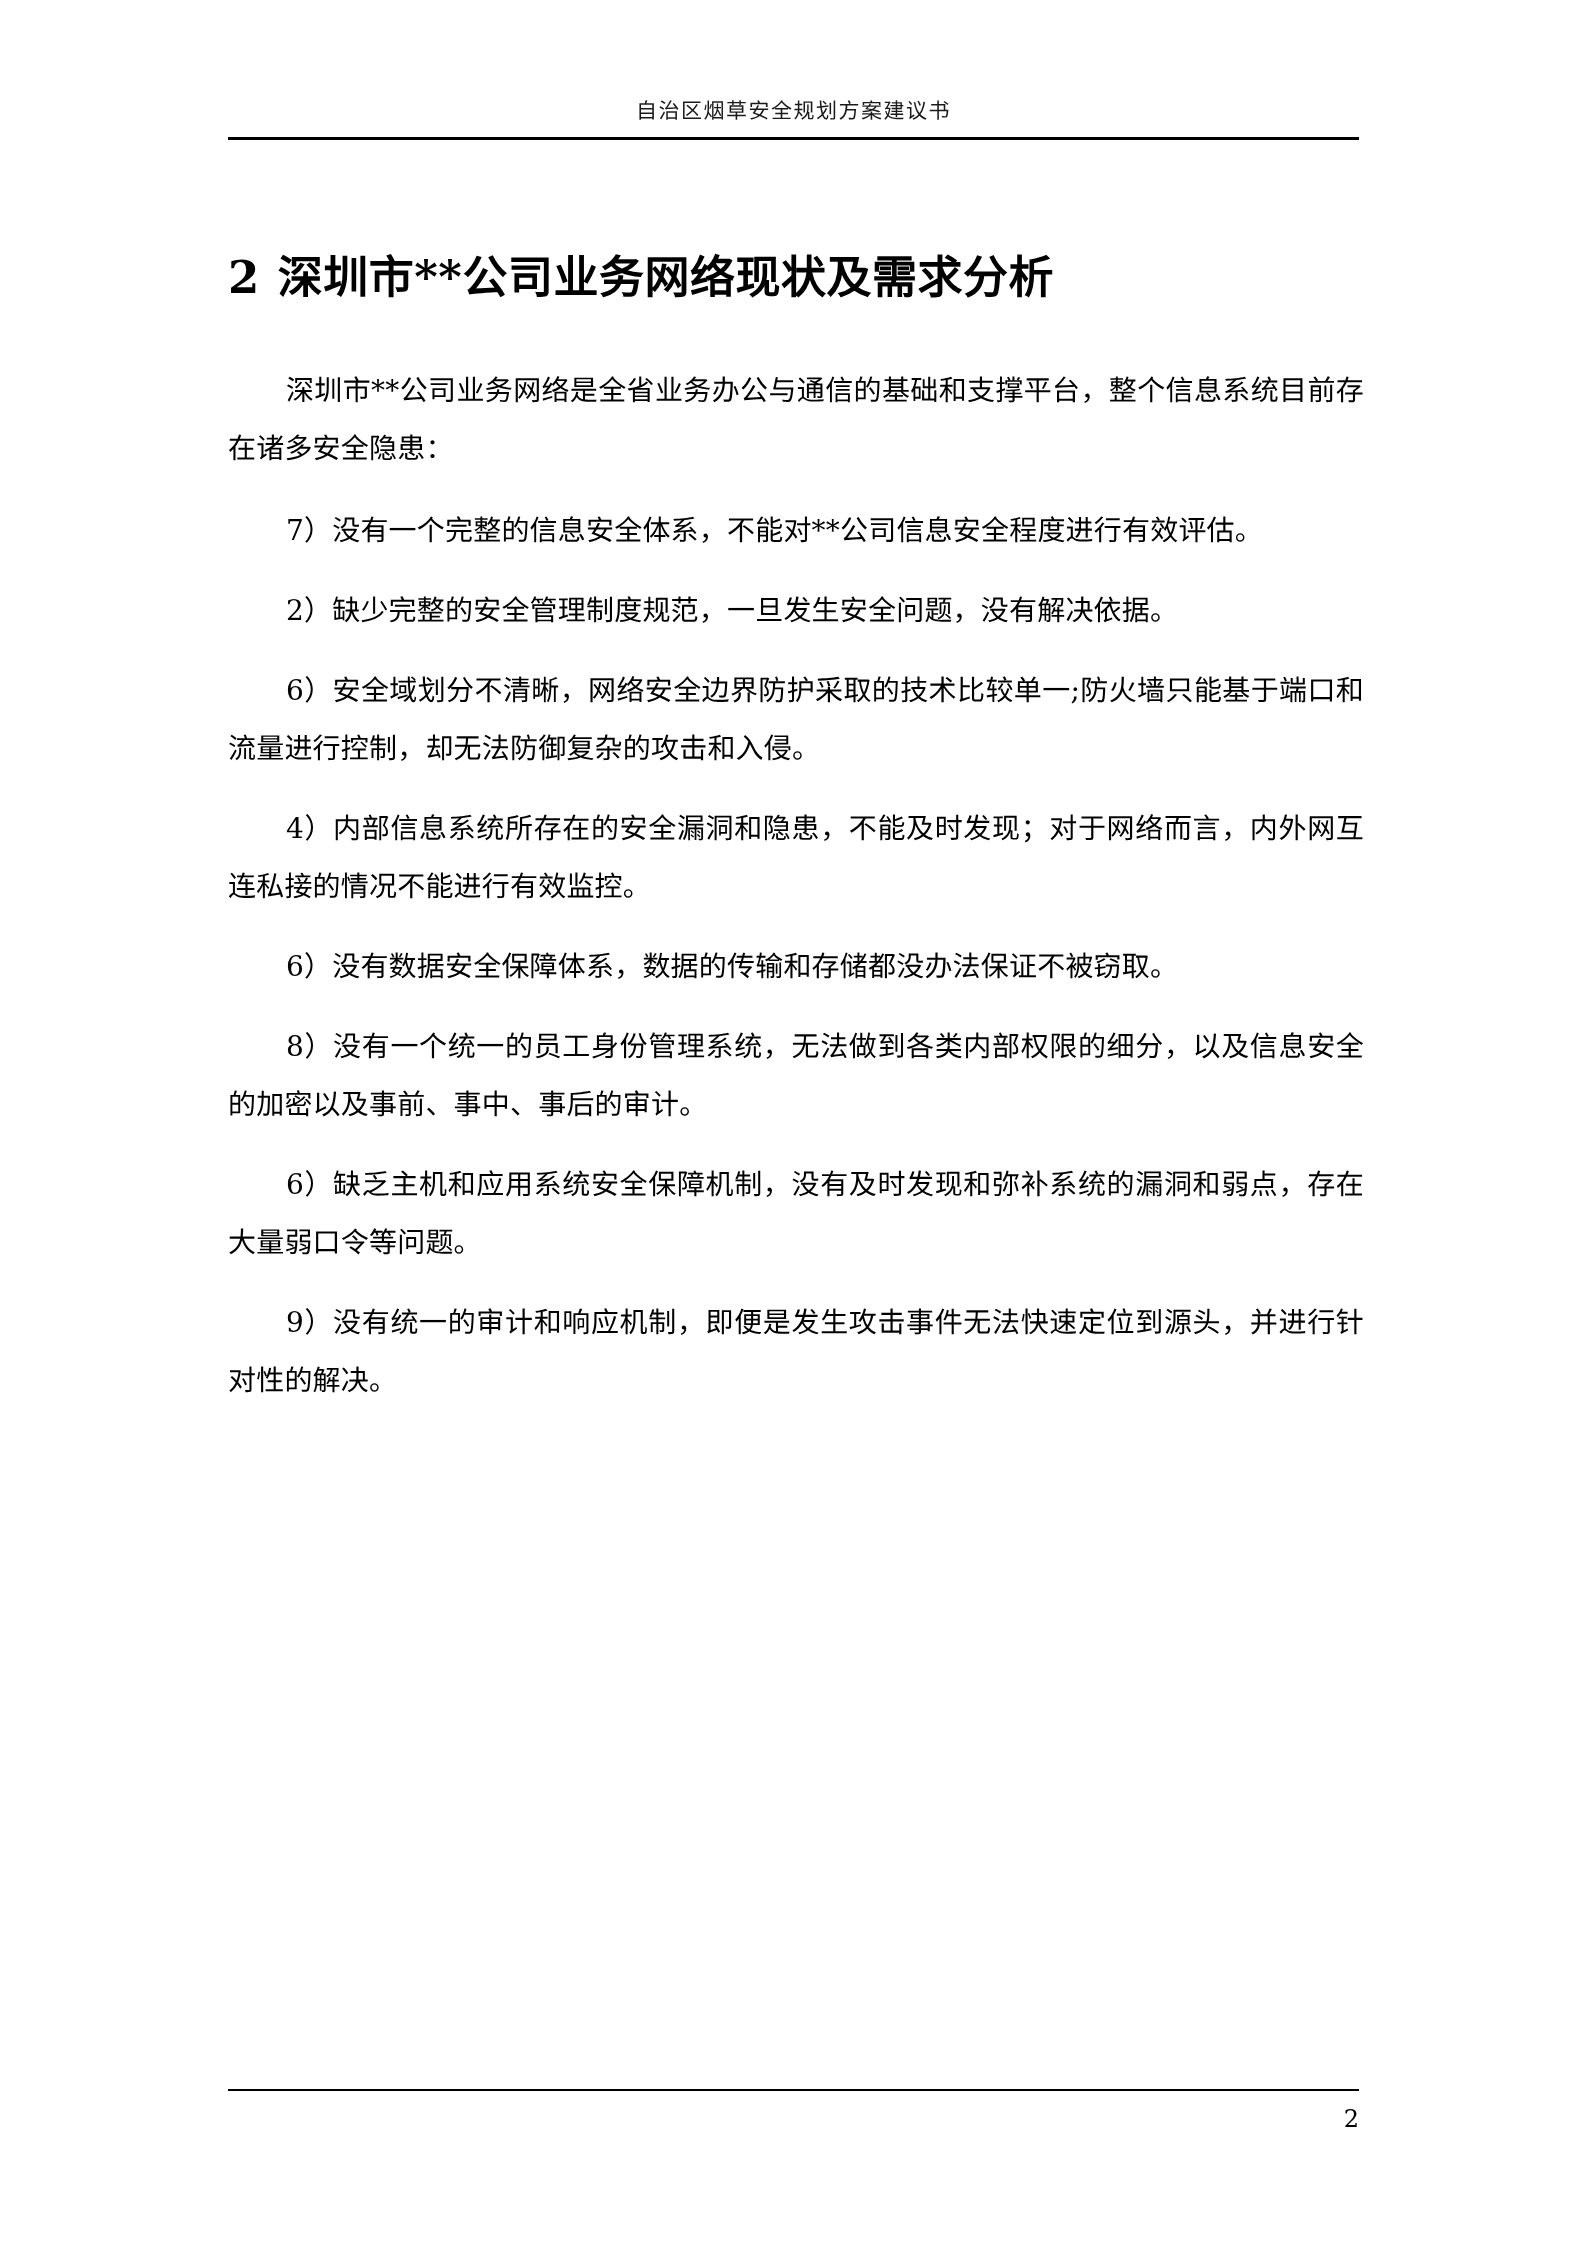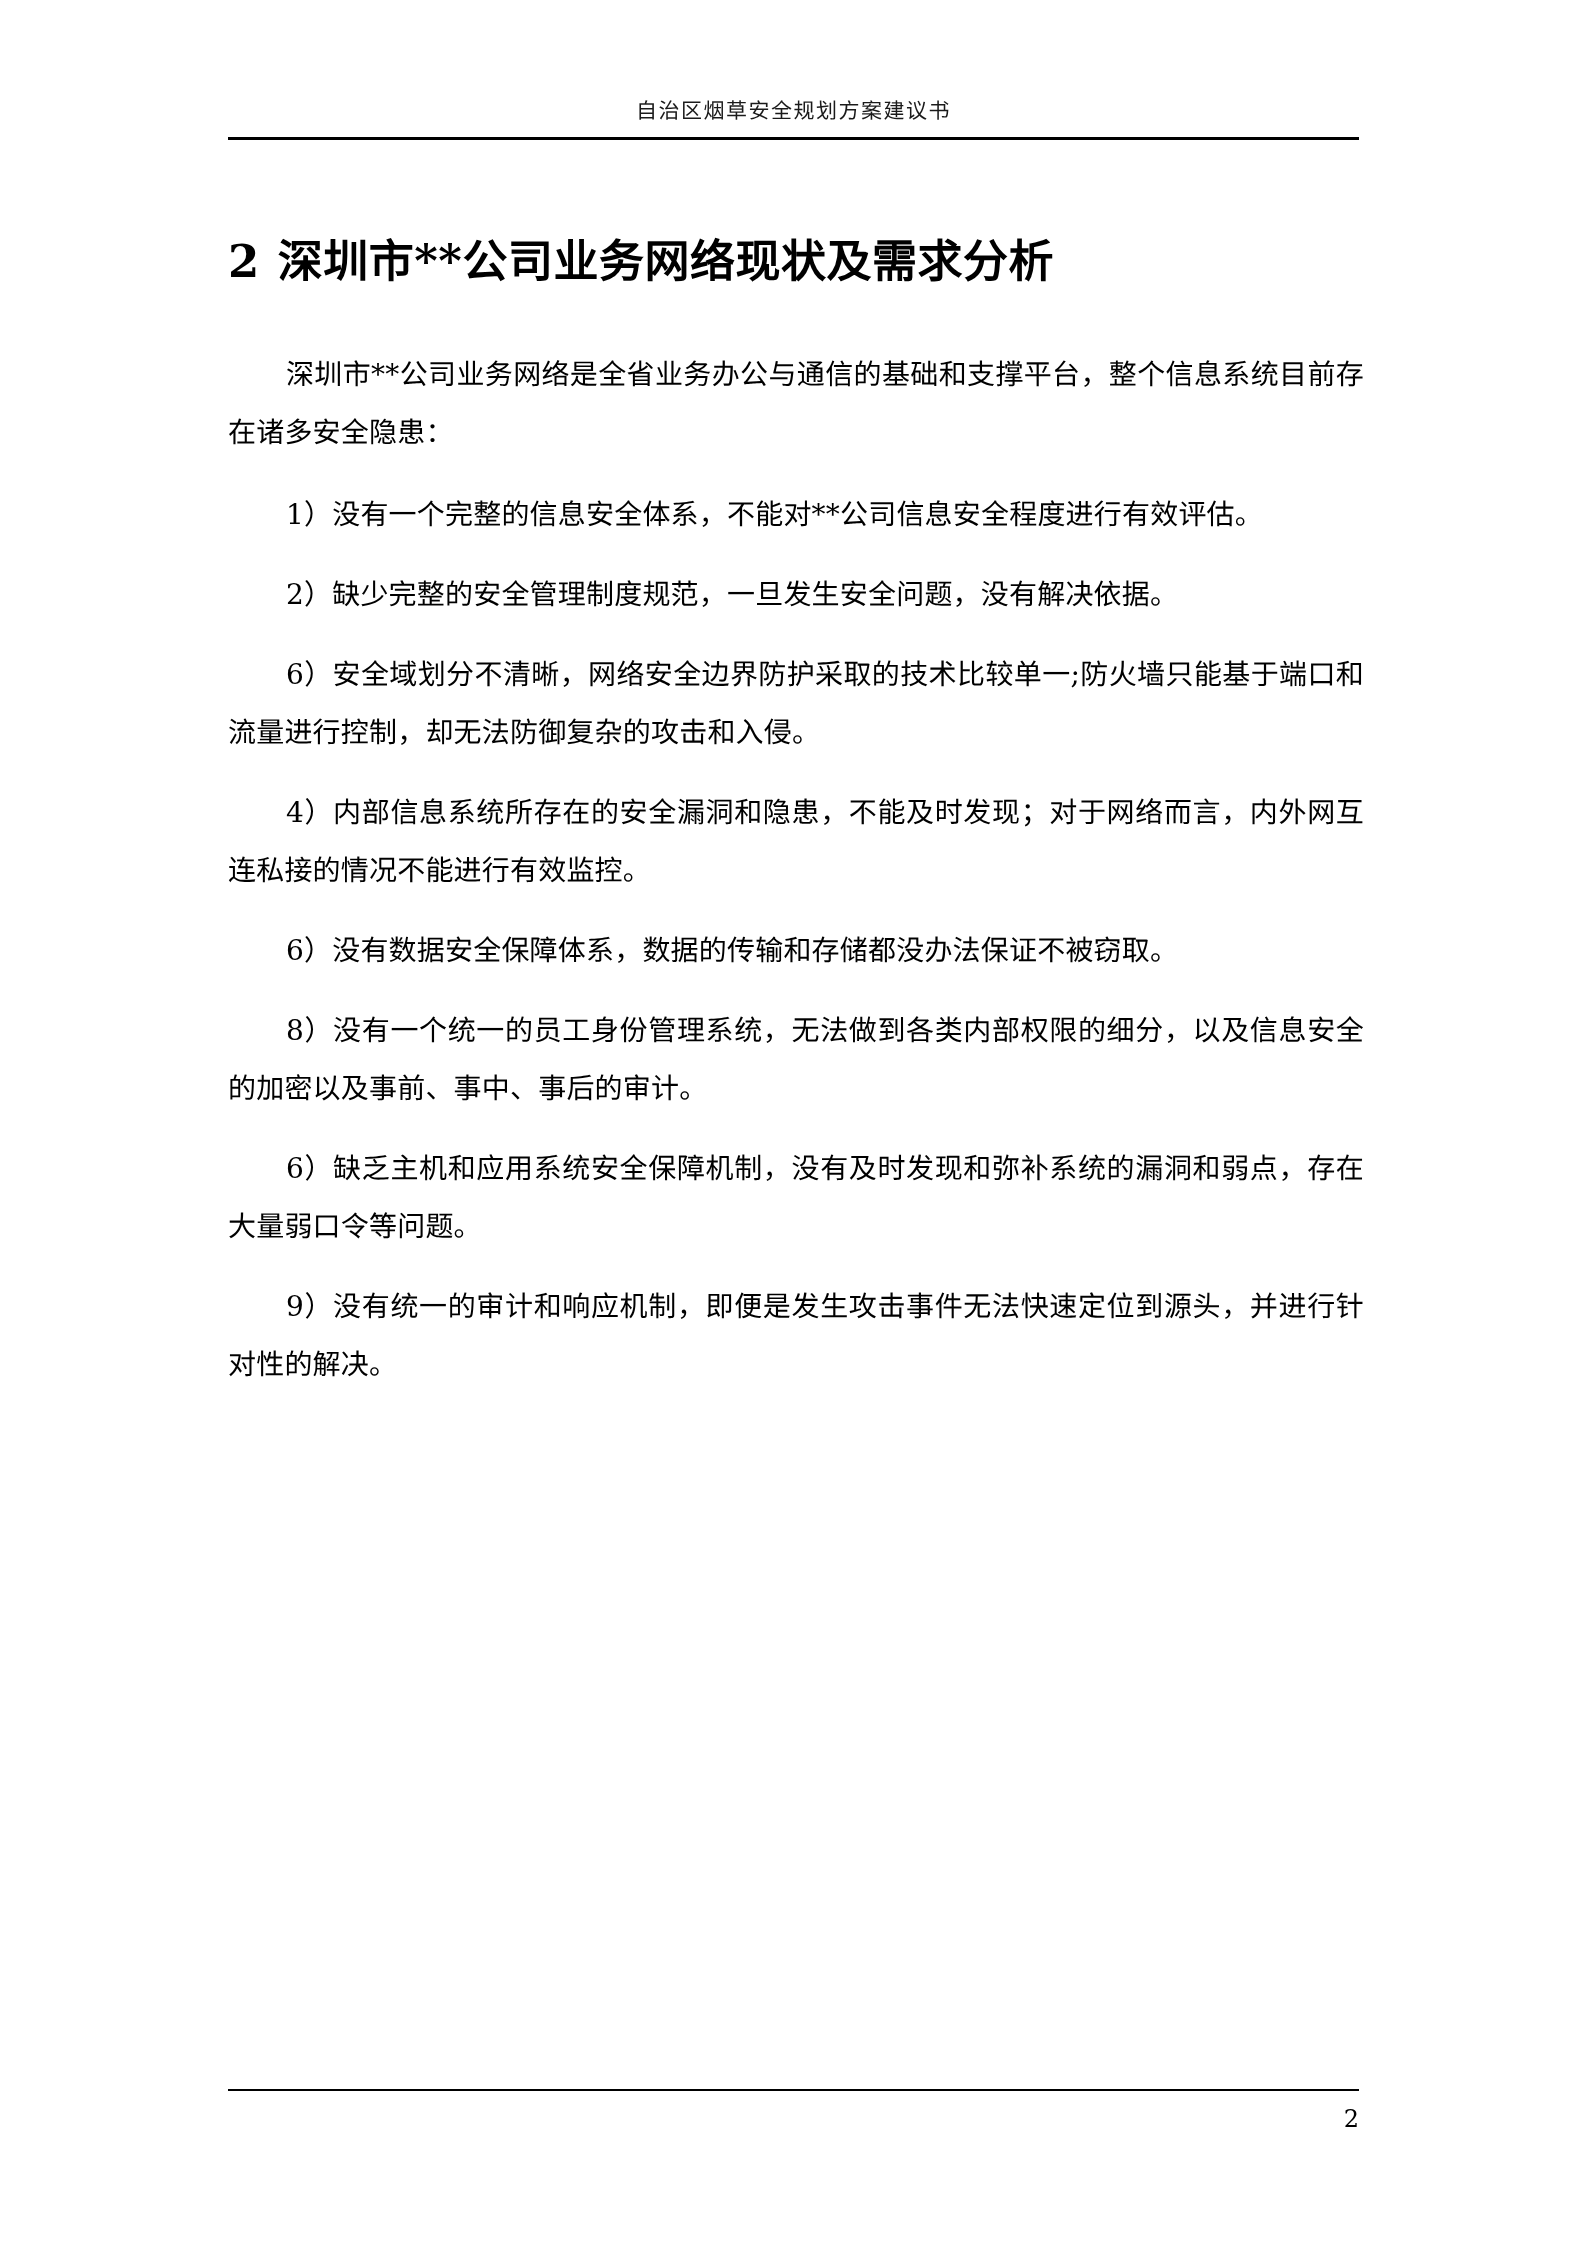--- a/index.html
+++ b/index.html
@@ -52,21 +52,21 @@
     right: 0;
     bottom: 8px;
     height: 0;
     border-top: 3.5px solid #000000;
   }
 
   
   .content {
     position: absolute;
     left: 228px;
-    top: 232px;
+    top: 248px;
     width: 1136px;
   }
 
   .doc-title {
     margin: 0 0 54px 0;
     font-family: "DejaVu Serif", "Liberation Serif", serif;
     font-weight: bold;
     font-size: 45px;
     line-height: 60px;
     letter-spacing: 0.5px;
@@ -134,21 +134,21 @@
   </div>
 
   <div class="content">
 
     <h1 class="doc-title">
       <span class="num">2</span><span>深圳市**公司业务网络现状及需求分析</span>
     </h1>
 
     <p class="para intro">深圳市**公司业务网络是全省业务办公与通信的基础和支撑平台，整个信息系统目前存在诸多安全隐患：</p>
 
-    <p class="para">1）没有一个完整的信息安全体系，不能对**公司信息安全程度进行有效评估。</p>
+    <p class="para">7）没有一个完整的信息安全体系，不能对**公司信息安全程度进行有效评估。</p>
 
     <p class="para">2）缺少完整的安全管理制度规范，一旦发生安全问题，没有解决依据。</p>
 
     <p class="para">6）安全域划分不清晰，网络安全边界防护采取的技术比较单一;防火墙只能基于端口和流量进行控制，却无法防御复杂的攻击和入侵。</p>
 
     <p class="para">4）内部信息系统所存在的安全漏洞和隐患，不能及时发现；对于网络而言，内外网互连私接的情况不能进行有效监控。</p>
 
 
     <p class="para">6）没有数据安全保障体系，数据的传输和存储都没办法保证不被窃取。</p>
 

